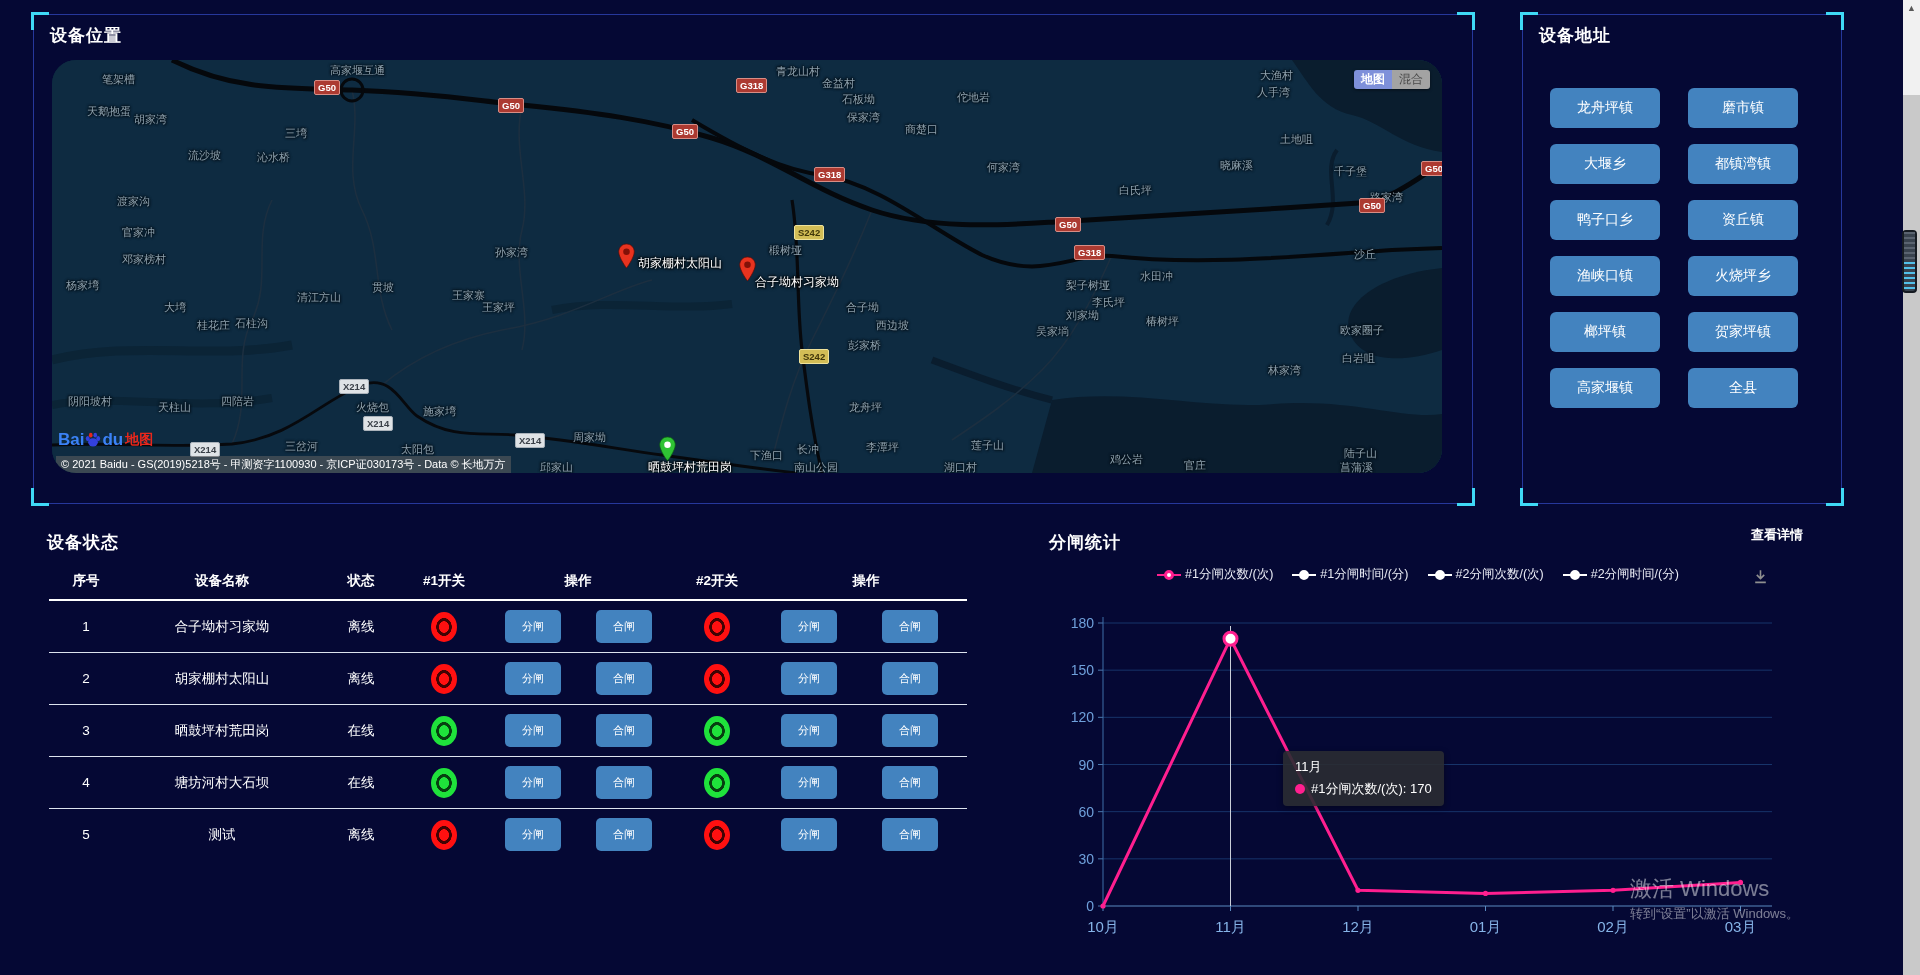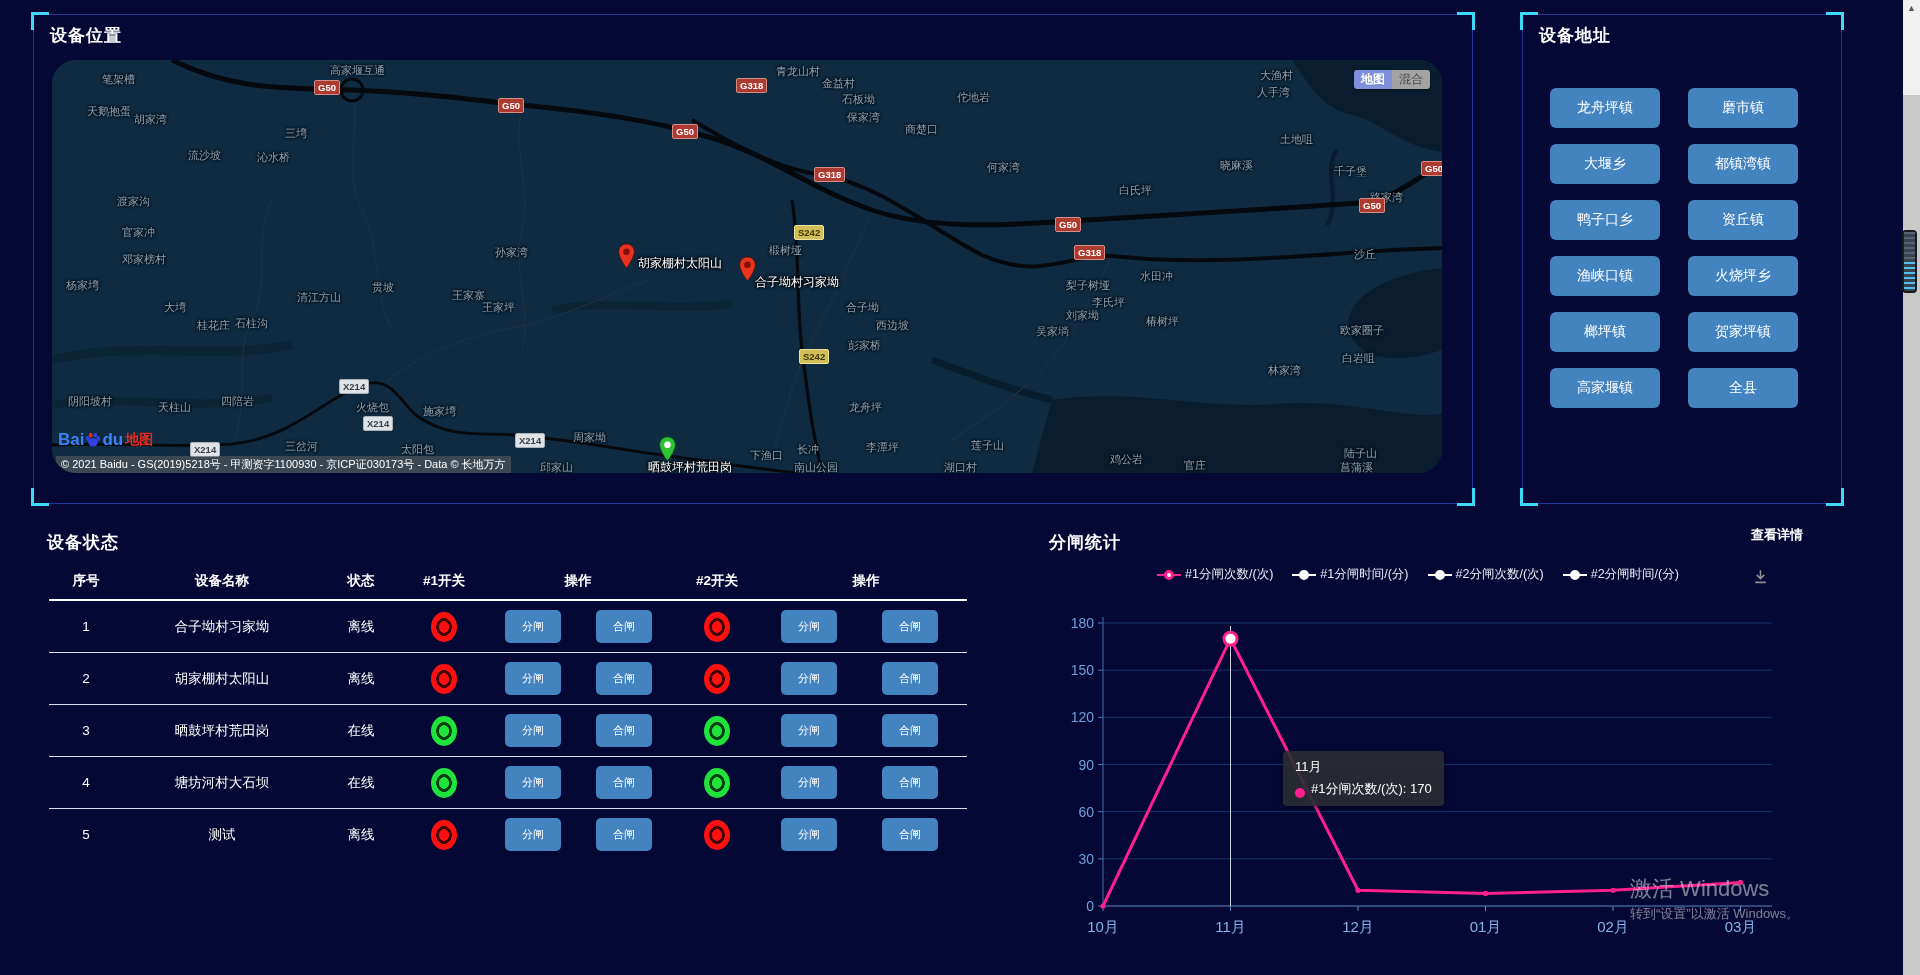--- a/index.html
+++ b/index.html
@@ -94,21 +94,21 @@
   .leg-item{display:flex;align-items:center;gap:4px;cursor:pointer;}
   .leg-marker{position:relative;width:24px;height:10px;}
   .leg-line{position:absolute;left:0;top:4px;width:24px;height:2px;}
   .leg-dot{position:absolute;left:7px;top:0;width:4px;height:4px;border-radius:50%;background:#fff;border:3px solid;}
   .leg-label{color:#e9ebf4;font-size:12.5px;white-space:nowrap;}
   #tooltip{
     position:absolute;left:1283px;top:751px;background:rgba(42,44,50,.9);
     border-radius:4px;padding:7px 12px 8px 12px;color:#fff;font-size:13px;
     pointer-events:none;box-shadow:0 2px 6px rgba(0,0,0,.4);
   }
-  #tooltip .tline{display:flex;align-items:flex-end;gap:6px;margin-top:4px;}
+  #tooltip .tline{display:flex;align-items:center;gap:6px;margin-top:4px;}
   #tooltip .tdot{width:10px;height:10px;border-radius:50%;}
   
   #wm1{position:absolute;left:1630px;top:874px;color:rgba(255,255,255,.48);font-size:22px;}
   #wm2{position:absolute;left:1630px;top:905px;color:rgba(255,255,255,.48);font-size:13px;}
   
   #scrollbar{position:absolute;right:0;top:0;width:17px;height:975px;background:#f1f1f1;}
   #scroll-up{position:absolute;top:3px;left:0;width:17px;text-align:center;color:#585858;font-size:9px;cursor:pointer;}
   #scroll-thumb{position:absolute;top:95px;left:0;width:17px;height:880px;background:#c9c9c9;cursor:pointer;}
   #mini-slider{
     position:absolute;left:1902px;top:230px;width:15px;height:63px;

